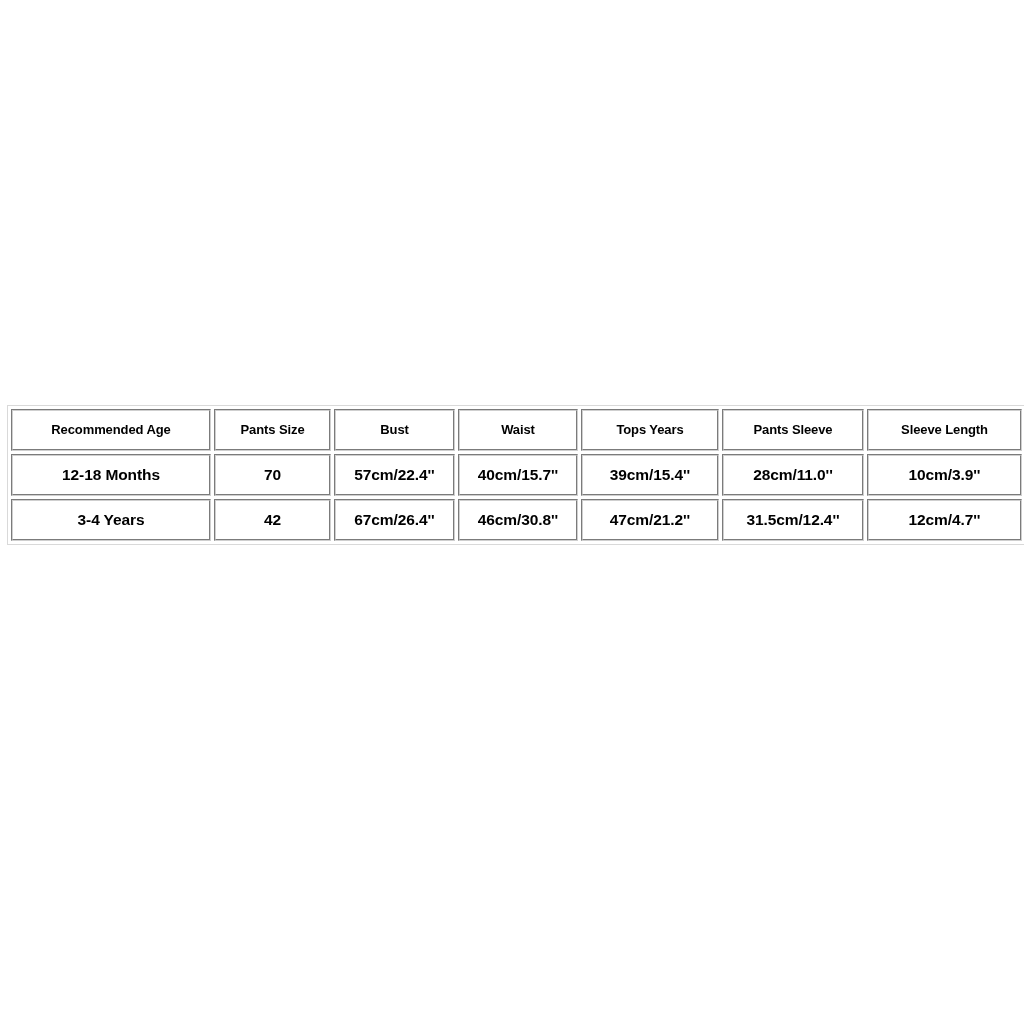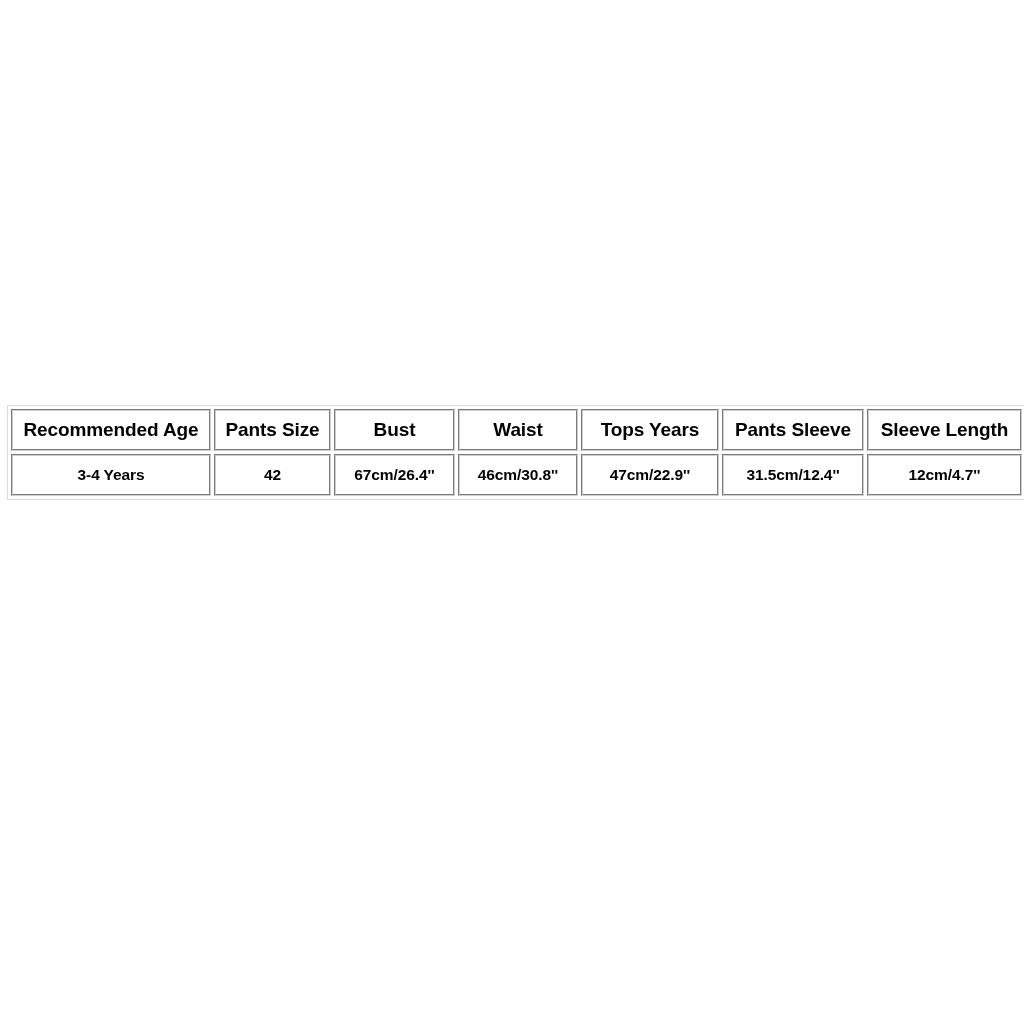--- a/index.html
+++ b/index.html
@@ -49,21 +49,21 @@
     vertical-align: middle;
     font-size: 15.5px;
     line-height: 1.1;
     height: 34px;
     padding: 2px 3px;
     white-space: nowrap;
     letter-spacing: -0.1px;
   }
 
   #size-chart-table thead th {
-    font-size: 19px;
+    font-size: 13px;
   }
 
   
   .col-age    { width: 200px; }
   .col-label  { width: 117px; }
   .col-bust   { width: 121px; }
   .col-waist  { width: 120px; }
   .col-tops   { width: 138px; }
   .col-pants  { width: 142px; }
   .col-sleeve { width: 155px; }
@@ -91,24 +91,33 @@
         <th>Bust</th>
         <th>Waist</th>
         <th>Tops Years</th>
         <th>Pants Sleeve</th>
         <th>Sleeve Length</th>
       </tr>
     </thead>
 
     <tbody>
       <tr>
+        <td>12-18 Months</td>
+        <td>70</td>
+        <td>57cm/22.4''</td>
+        <td>40cm/15.7''</td>
+        <td>39cm/15.4''</td>
+        <td>28cm/11.0''</td>
+        <td>10cm/3.9''</td>
+      </tr>
+      <tr>
         <td>3-4 Years</td>
         <td>42</td>
         <td>67cm/26.4''</td>
         <td>46cm/30.8''</td>
-        <td>47cm/22.9''</td>
+        <td>47cm/21.2''</td>
         <td>31.5cm/12.4''</td>
         <td>12cm/4.7''</td>
       </tr>
     </tbody>
   </table>
 
 </div>
 
 </body></html>

